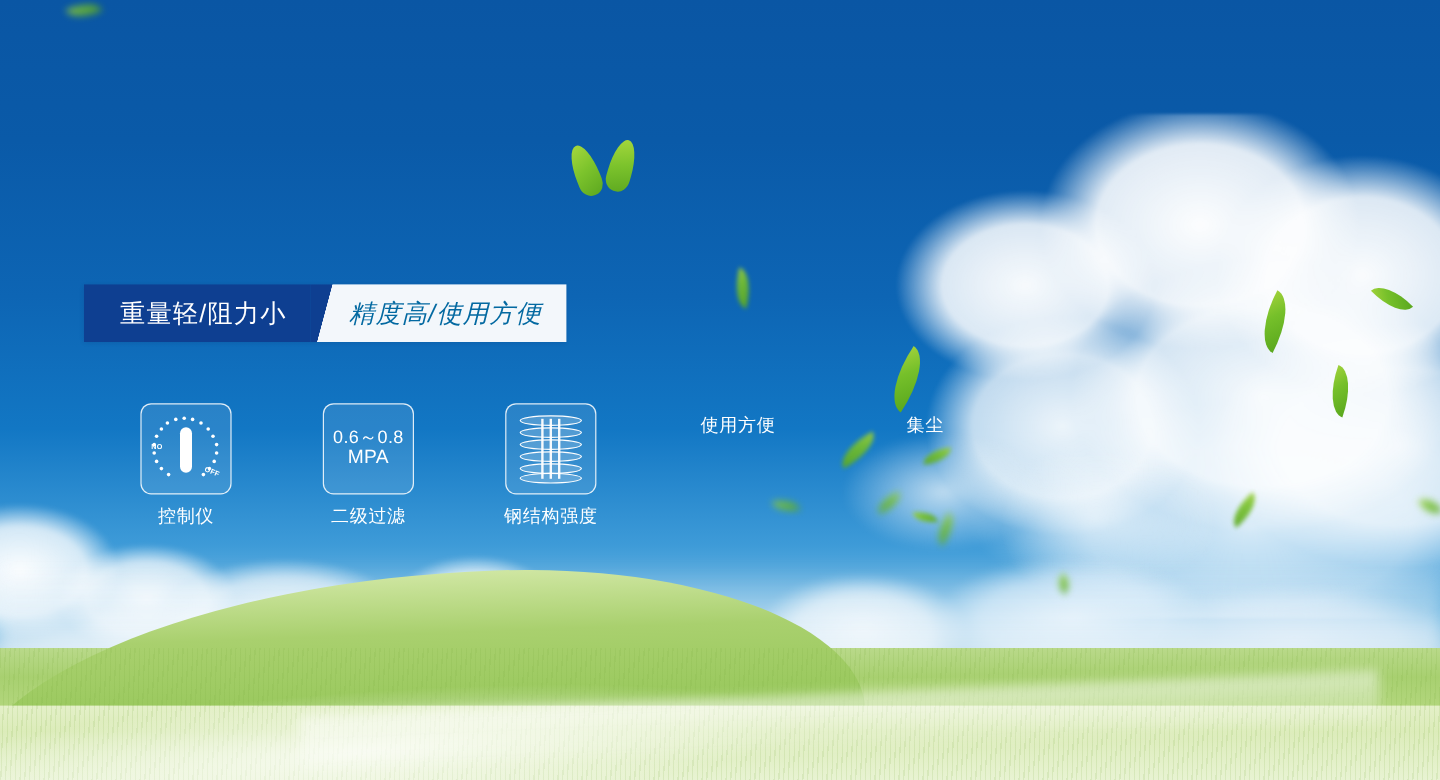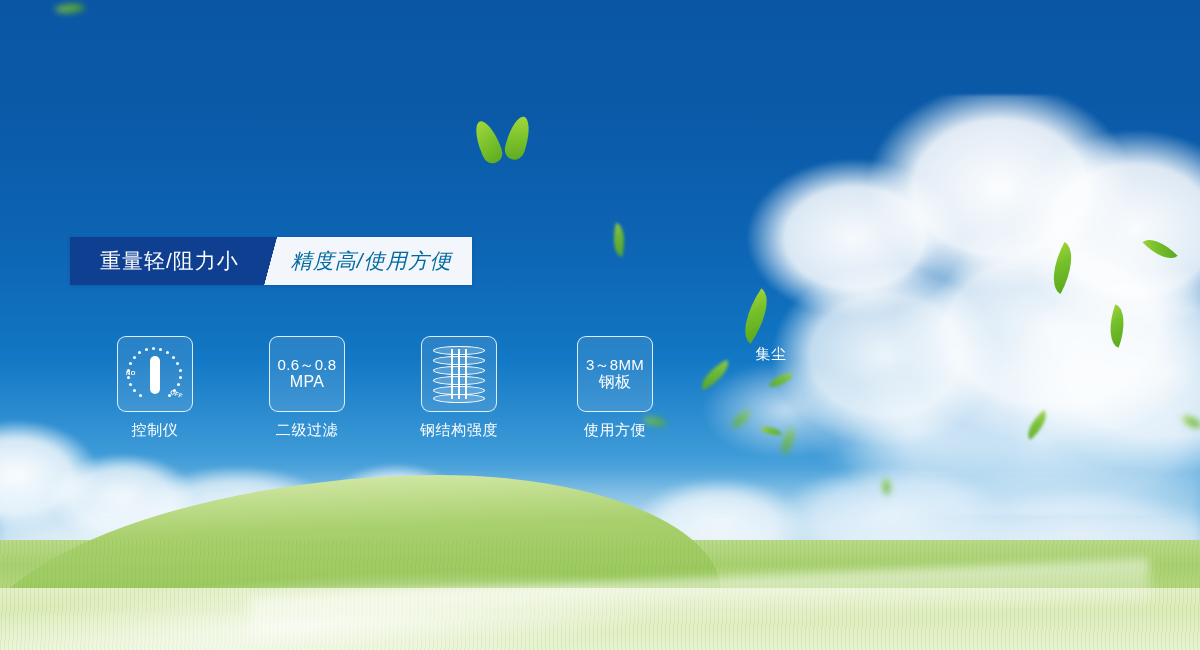--- a/index.html
+++ b/index.html
@@ -355,26 +355,20 @@
           <div class="ring" style="top:21px;"></div>
           <div class="ring" style="top:31px;"></div>
           <div class="ring" style="top:41px;"></div>
           <div class="ring" style="top:49px;"></div>
         </div>
       </div>
       <div class="feature-label">钢结构强度</div>
     </div>
 
     <div class="feature">
-      <div class="feature-box">
-        <div class="feature-text">
-          <div>3～8MM</div>
-          <div class="ln2">钢板</div>
-        </div>
-      </div>
       <div class="feature-label">使用方便</div>
     </div>
 
     <div class="feature">
       <div class="feature-label">集尘</div>
     </div>
 
   </div>
 </div>
 

